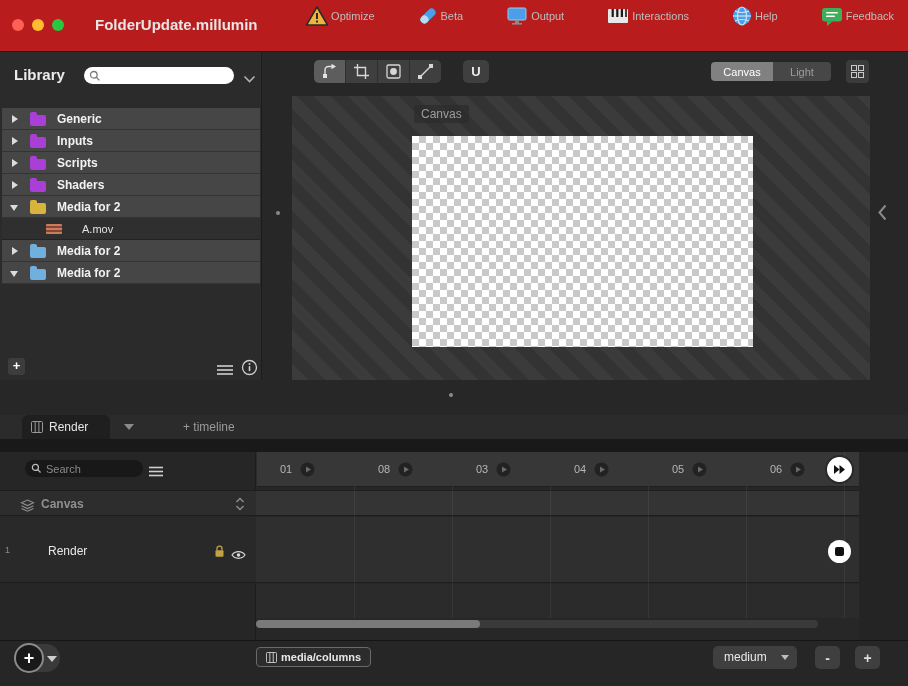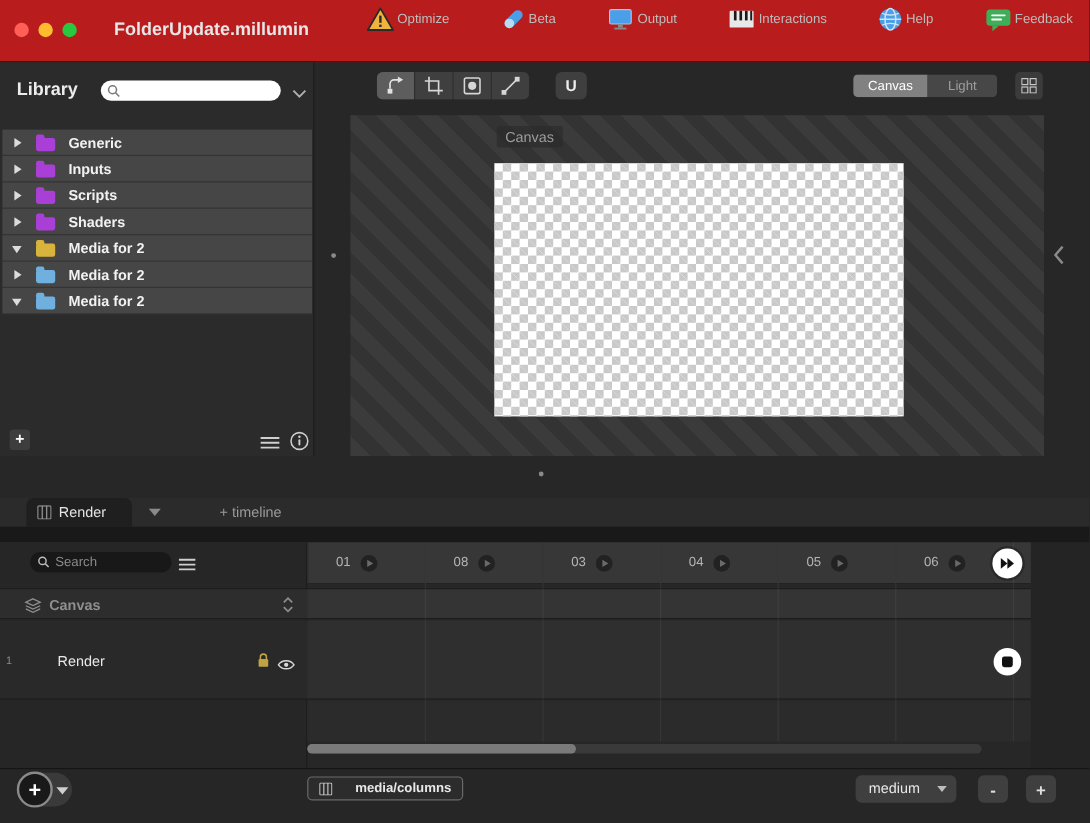--- a/index.html
+++ b/index.html
@@ -121,21 +121,21 @@
   .hscroll-track { position:absolute; left:256px; top:620px; width:562px; height:8px; background:#3a3a3a; border-radius:4px; }
   .hscroll-thumb { position:absolute; left:0; top:0; width:224px; height:8px; background:#7a7a7a; border-radius:4px; }
 
   
   .bottom-bar { position:absolute; left:0; top:640px; width:908px; height:46px; background:#262626; border-top:1px solid #151515; }
   .big-add-pill { position:absolute; left:14px; top:3px; width:46px; height:28px; background:#3a3a3a; border-radius:14px; }
   .big-add { position:absolute; left:0px; top:-1px; width:30px; height:30px; background:#191919; border:2px solid #8a8a8a; border-radius:50%;
              color:#fff; font-size:18px; font-weight:bold; text-align:center; line-height:26px; }
   .big-add-caret { position:absolute; left:33px; top:12px; }
   .media-columns { position:absolute; left:256px; top:6px; height:20px; border:1px solid #6a6a6a; border-radius:4px; background:#2c2c2c;
-                   color:#e8e8e8; font-size:11px; font-weight:bold; display:flex; align-items:center; gap:19px; padding:0 9px;
+                   color:#e8e8e8; font-size:11px; font-weight:bold; display:flex; align-items:center; gap:4px; padding:0 9px;
                    font-family:"Liberation Sans",sans-serif; }
   .size-select { position:absolute; left:713px; top:5px; width:84px; height:23px; background:#3f3f3f; border-radius:5px; }
   .size-value { position:absolute; left:11px; top:4px; font-size:12px; color:#e8e8e8; }
   .size-caret { position:absolute; right:8px; top:9px; border-left:4px solid transparent; border-right:4px solid transparent; border-top:5px solid #bdbdbd; }
   .sq-btn { position:absolute; top:5px; width:25px; height:23px; background:#3f3f3f; border:none; border-radius:5px;
             color:#dedede; font-size:14px; font-weight:bold; font-family:"Liberation Sans",sans-serif; }
 </style>
 </head>
 <body>
 
@@ -250,20 +250,24 @@
       </div>
       <div class="lib-row folder">
         <span class="disc collapsed"></span>
         <span class="folder-ic" style="background: rgb(169, 63, 214);"></span>
         <span class="lib-label">Shaders</span>
       </div>
       <div class="lib-row folder">
         <span class="disc expanded"></span>
         <span class="folder-ic" style="background: rgb(217, 180, 60);"></span>
         <span class="lib-label">Media for 2</span>
+      </div>
+      <div class="lib-row media">
+        <span class="thumb"></span>
+        <span class="lib-label-sm">A.mov</span>
       </div>
       <div class="lib-row folder">
         <span class="disc collapsed"></span>
         <span class="folder-ic" style="background: rgb(111, 176, 223);"></span>
         <span class="lib-label">Media for 2</span>
       </div>
       <div class="lib-row folder">
         <span class="disc expanded"></span>
         <span class="folder-ic" style="background: rgb(111, 176, 223);"></span>
         <span class="lib-label">Media for 2</span>

